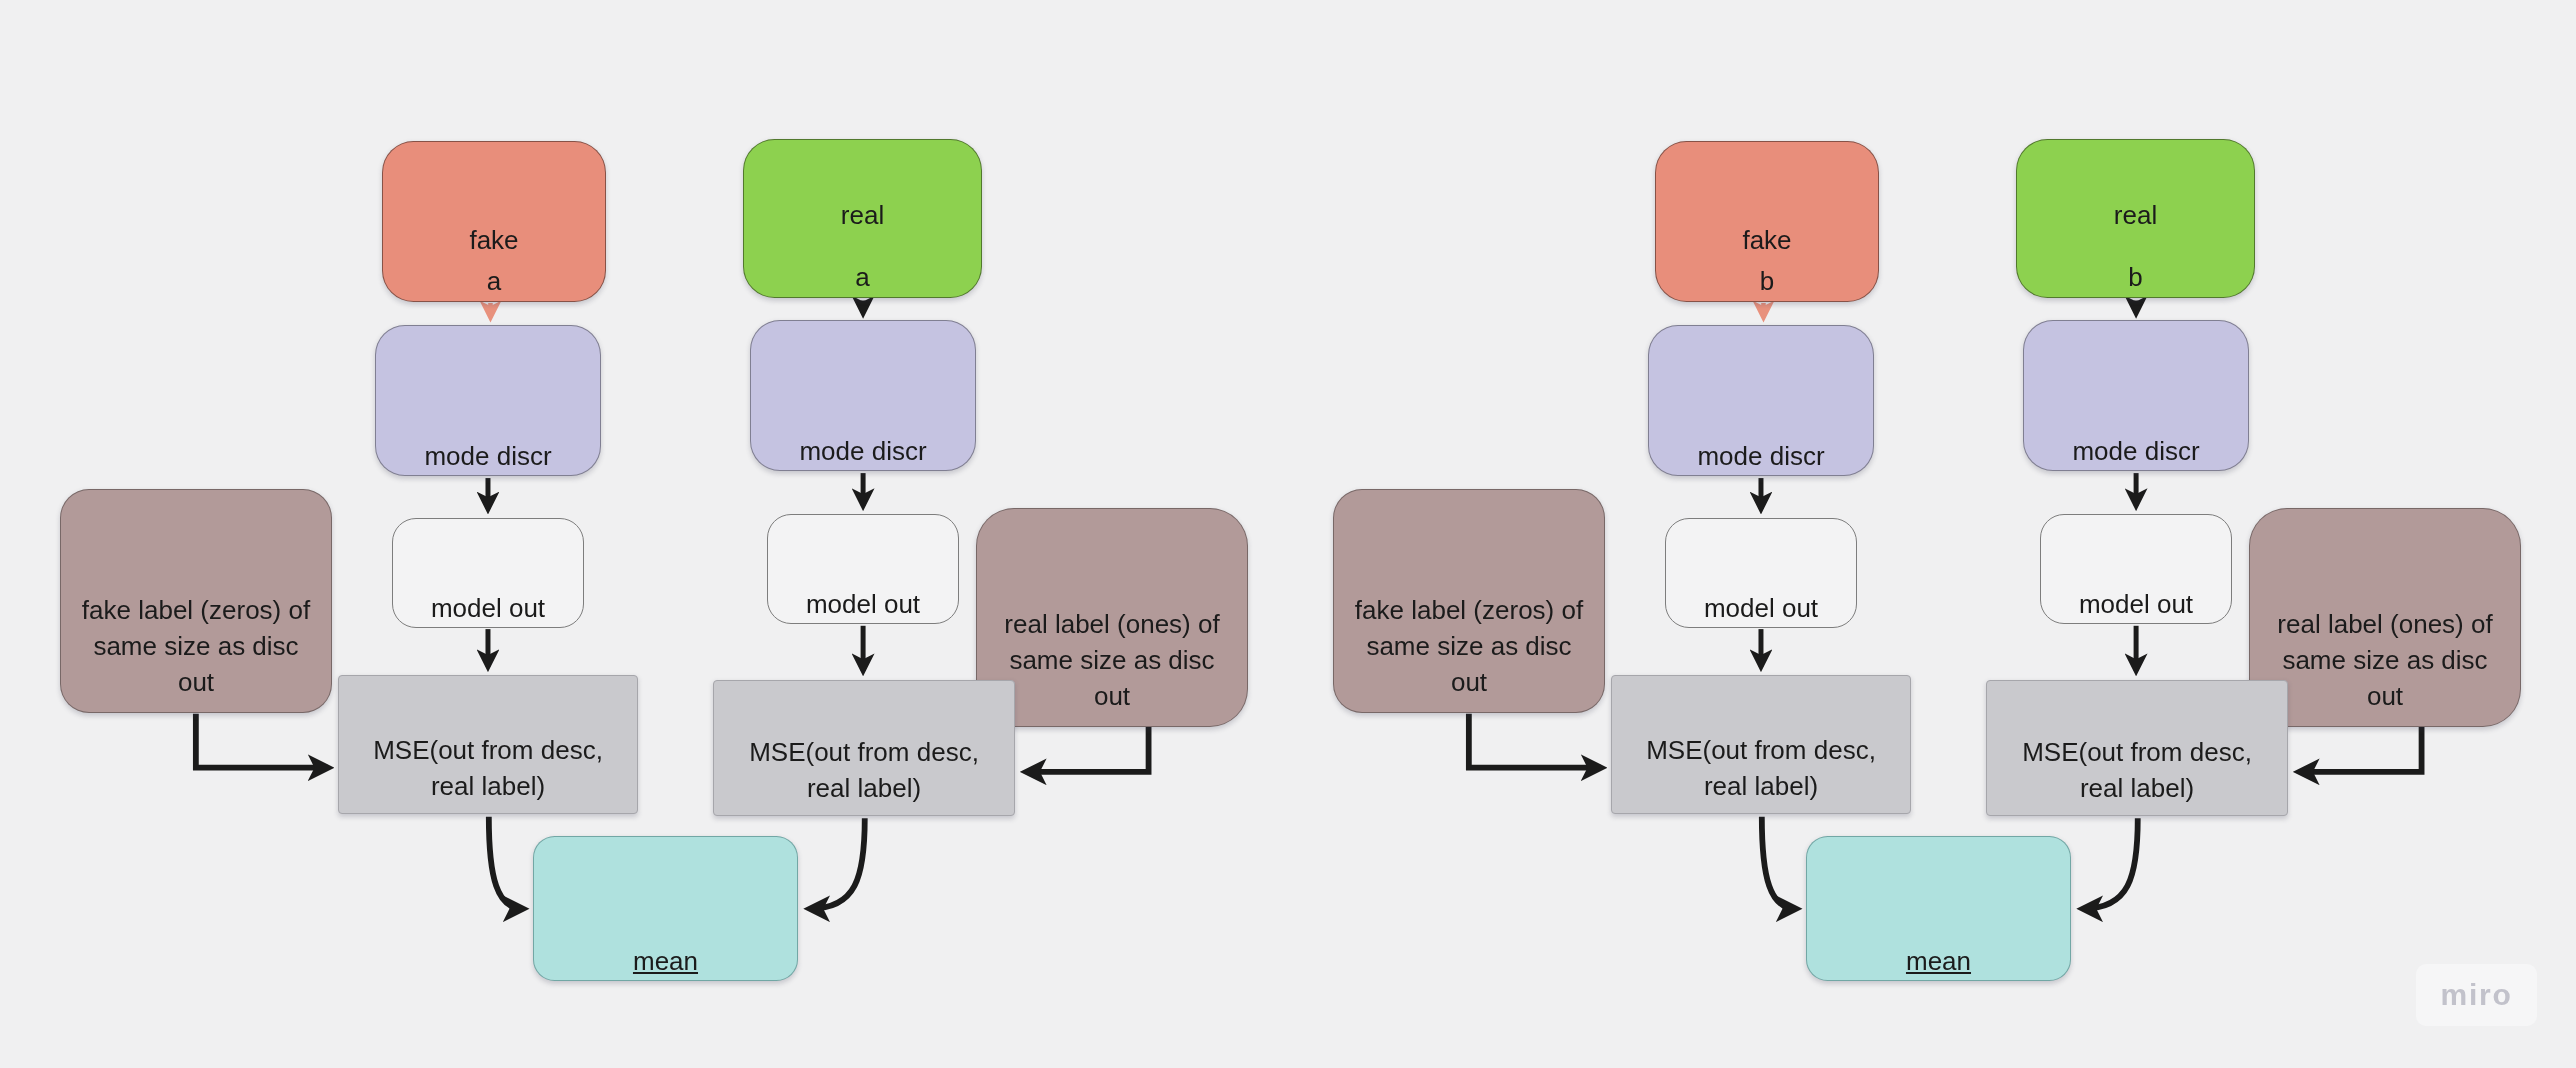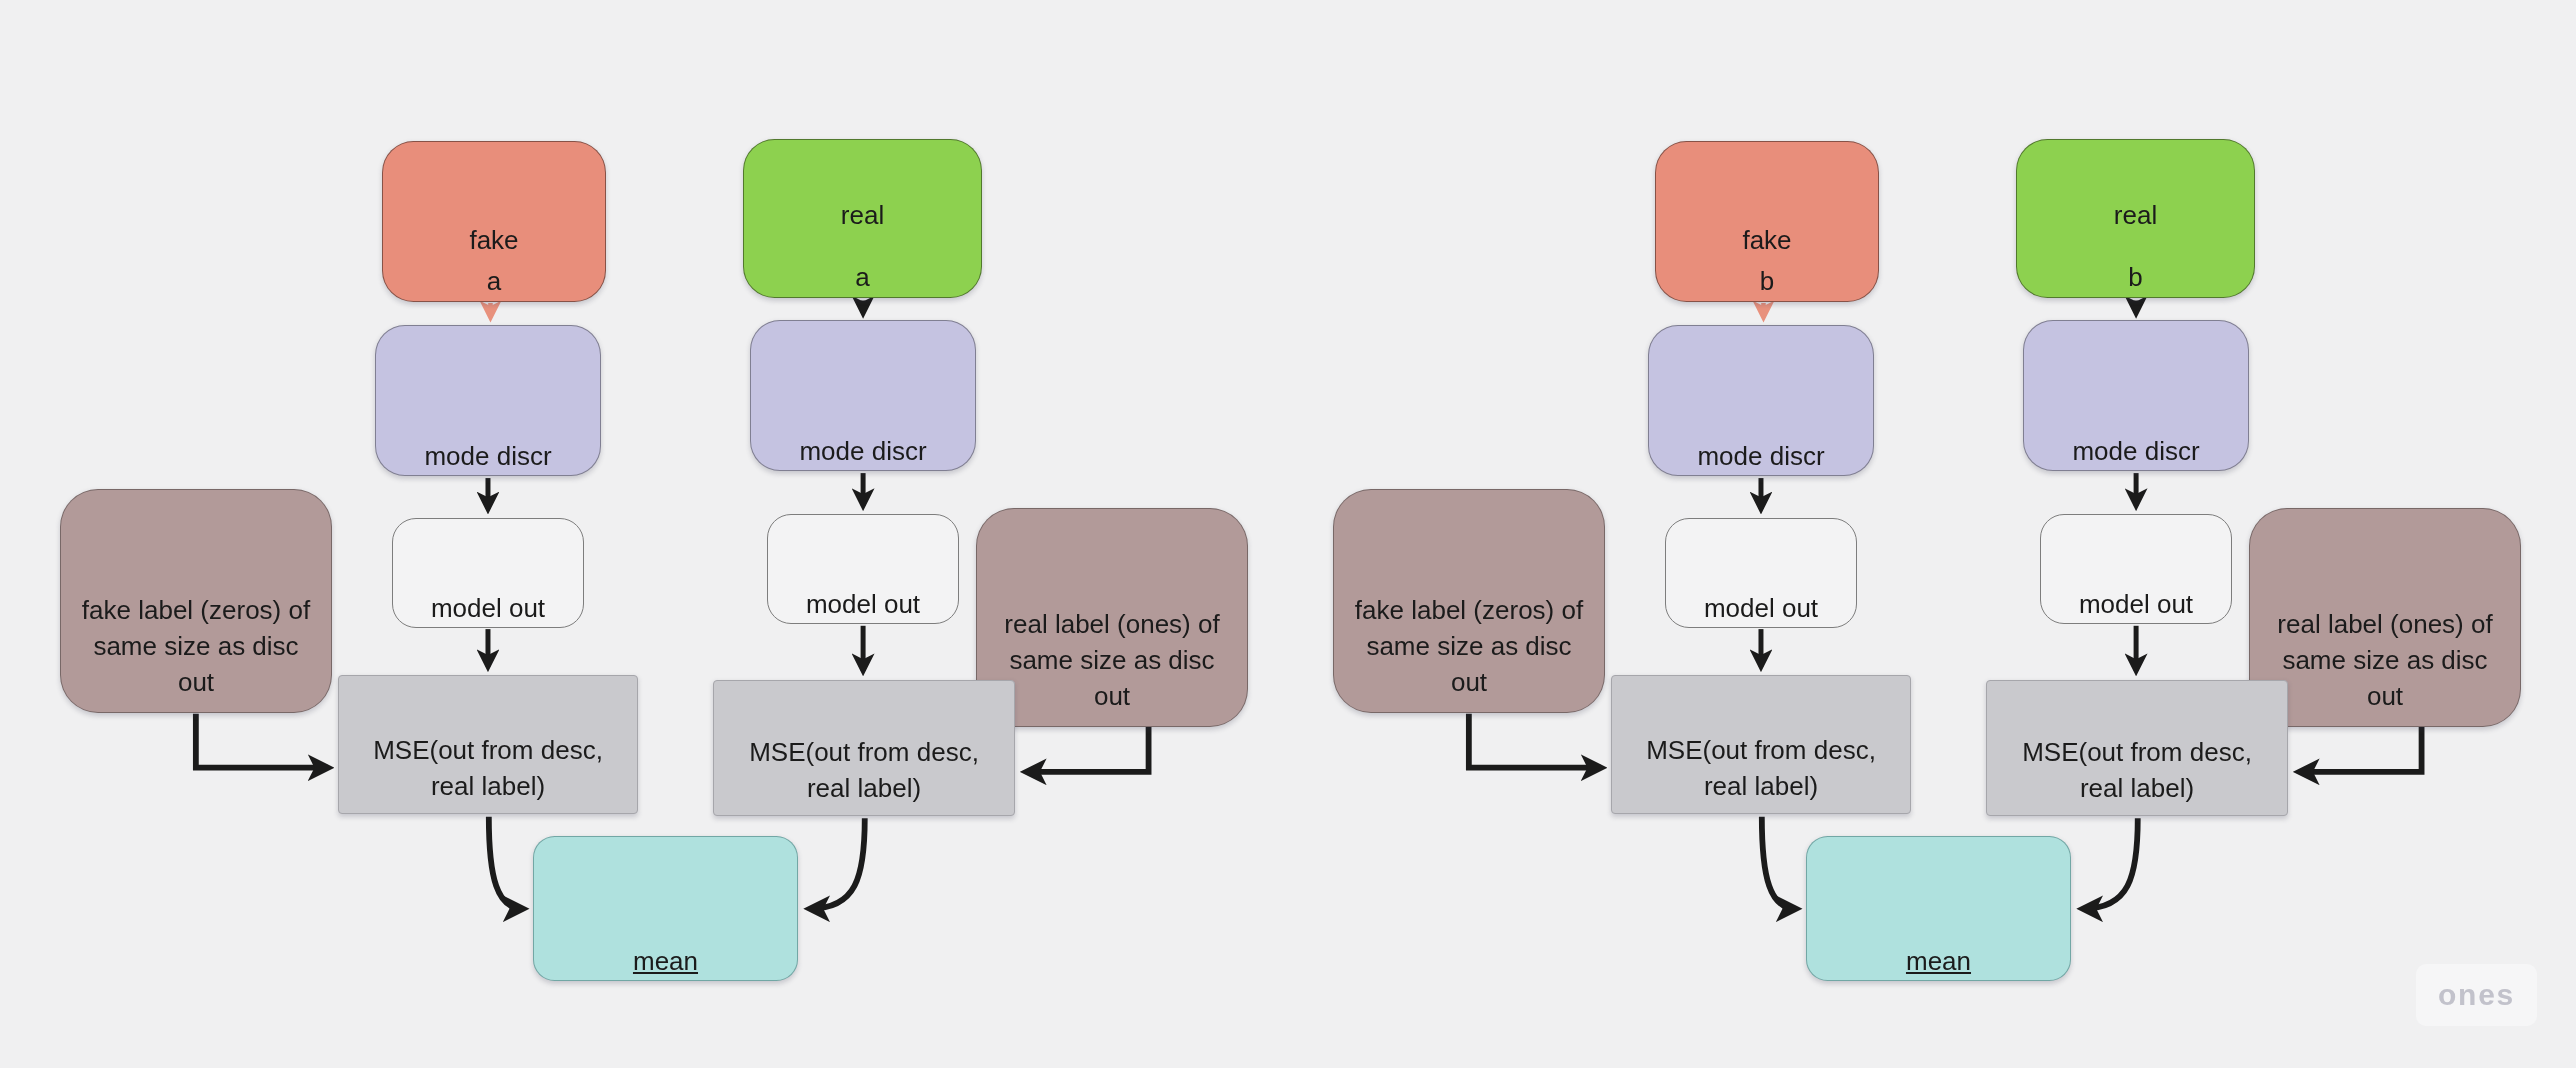--- a/index.html
+++ b/index.html
@@ -38,21 +38,21 @@
   .c-mse{background:var(--c-mse);border:1.7px solid #A6A6AB;border-radius:4px;padding:8.3px 15px;}
   .c-mean{background:var(--c-mean);border:1.7px solid rgba(0,60,60,.35);border-radius:21.6px;}
   .input-line{line-height:1.55;}
   
   .n-fake {left:382px;top:141px;width:224px;height:161px;}
   .n-real {left:743px;top:139px;width:239px;height:159px;}
   .n-discr-fake {left:375px;top:325px;width:226px;height:151px;}
   .n-discr-real {left:750px;top:320px;width:226px;height:151px;}
   .n-model-fake {left:392px;top:518px;width:192px;height:110px;}
   .n-model-real {left:767px;top:514px;width:192px;height:110px;}
-  .n-label-fake {left:60px;top:489px;width:272px;height:224px;}
+  .n-label-fake {left:60px;top:489px;width:272px;height:224px;border-radius:29px;}
   .n-label-real {left:976px;top:508px;width:272px;height:219px;}
   .n-mse-fake {left:338px;top:675px;width:300px;height:139px;}
   .n-mse-real {left:713px;top:680px;width:302px;height:136px;}
   .n-mean {left:533px;top:836px;width:265px;height:145px;text-decoration:underline;}
   .watermark{
     position:absolute;left:2416px;top:964px;width:121px;height:62px;
     background:var(--c-watermarkBg,#F6F6F7);
     border-radius:10px;
     display:flex;align-items:center;justify-content:center;
     font-size:30px;font-weight:700;letter-spacing:1.7px;
@@ -162,17 +162,17 @@
     </div>
     <div class="node c-mse n-mse-real">
       <span>MSE(out from desc, real label)</span>
     </div>
     <div class="node c-mean n-mean">
       <span>mean</span>
     </div>
   </div>
 
   <div class="watermark">
-    <span>ones</span>
+    <span>miro</span>
   </div>
 
 </div>
 
 
 </body></html>

